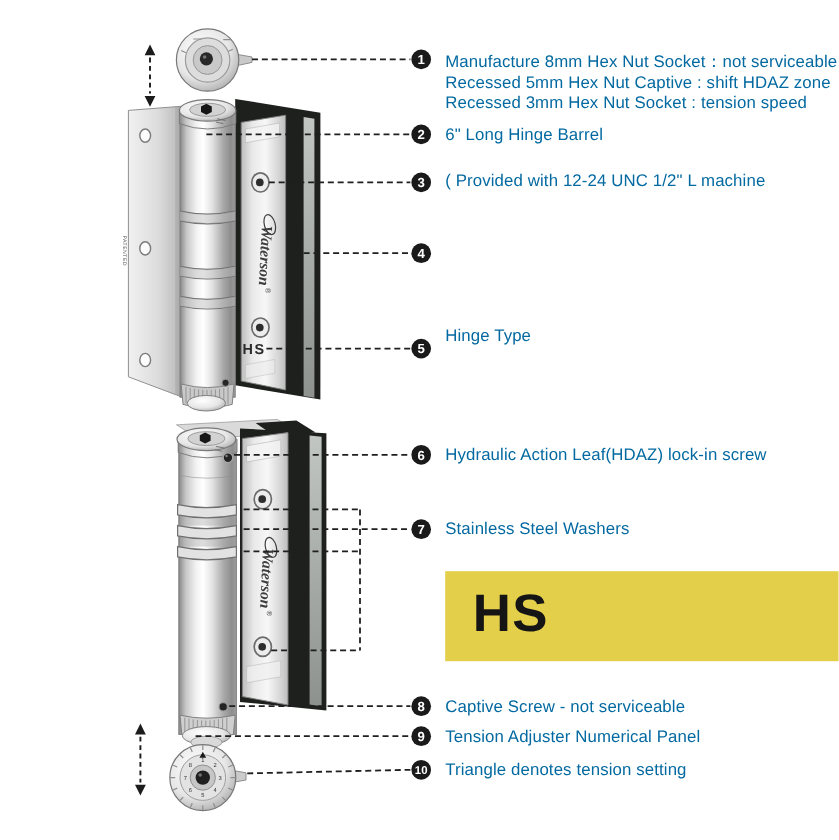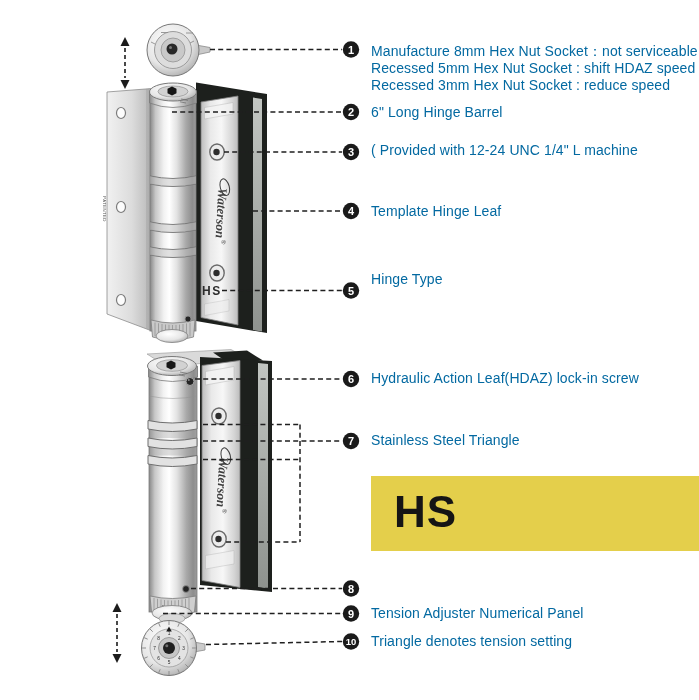--- a/index.html
+++ b/index.html
@@ -276,40 +276,40 @@
         </g>
     <g>
           <circle cx="351" cy="641.5" r="8.2" fill="#1a1a1a"></circle>
           <text class="cnum cnum2" x="351" y="645">10</text>
         </g>
   </g>
 </svg>
 
   <div class="note" style="top:42.5px">
     <div>Manufacture 8mm Hex Nut Socket：not serviceable</div>
-    <div>Recessed 5mm Hex Nut Socket : shift HDAZ speed</div>
-    <div>Recessed 3mm Hex Nut Socket : reduce speed</div>
+    <div>Recessed 5mm Hex Nut Captive : shift HDAZ zone</div>
+    <div>Recessed 3mm Hex Nut Socket : tension speed</div>
   </div>
   <div class="note" style="top:103.5px">
     <div>6" Long Hinge Barrel</div>
   </div>
   <div class="note" style="top:141.5px">
-    <div>( Provided with 12-24 UNC 1/4" L machine</div>
-  </div>
-  <div class="note" style="top:202.5px">
-    <div>Template Hinge Leaf</div>
+    <div>( Provided with 12-24 UNC 1/2" L machine</div>
   </div>
   <div class="note" style="top:271px">
     <div>Hinge Type</div>
   </div>
   <div class="note" style="top:369.5px">
     <div>Hydraulic Action Leaf(HDAZ) lock-in screw</div>
   </div>
   <div class="note" style="top:431.5px">
-    <div>Stainless Steel Triangle</div>
+    <div>Stainless Steel Washers</div>
+  </div>
+  <div class="note" style="top:579.5px">
+    <div>Captive Screw - not serviceable</div>
   </div>
   <div class="note" style="top:632.5px">
     <div>Triangle denotes tension setting</div>
   </div>
   <div class="note" style="top:604.5px">
     <div>Tension Adjuster Numerical Panel</div>
   </div>
 
   <div class="badge">
     <span>HS</span>

